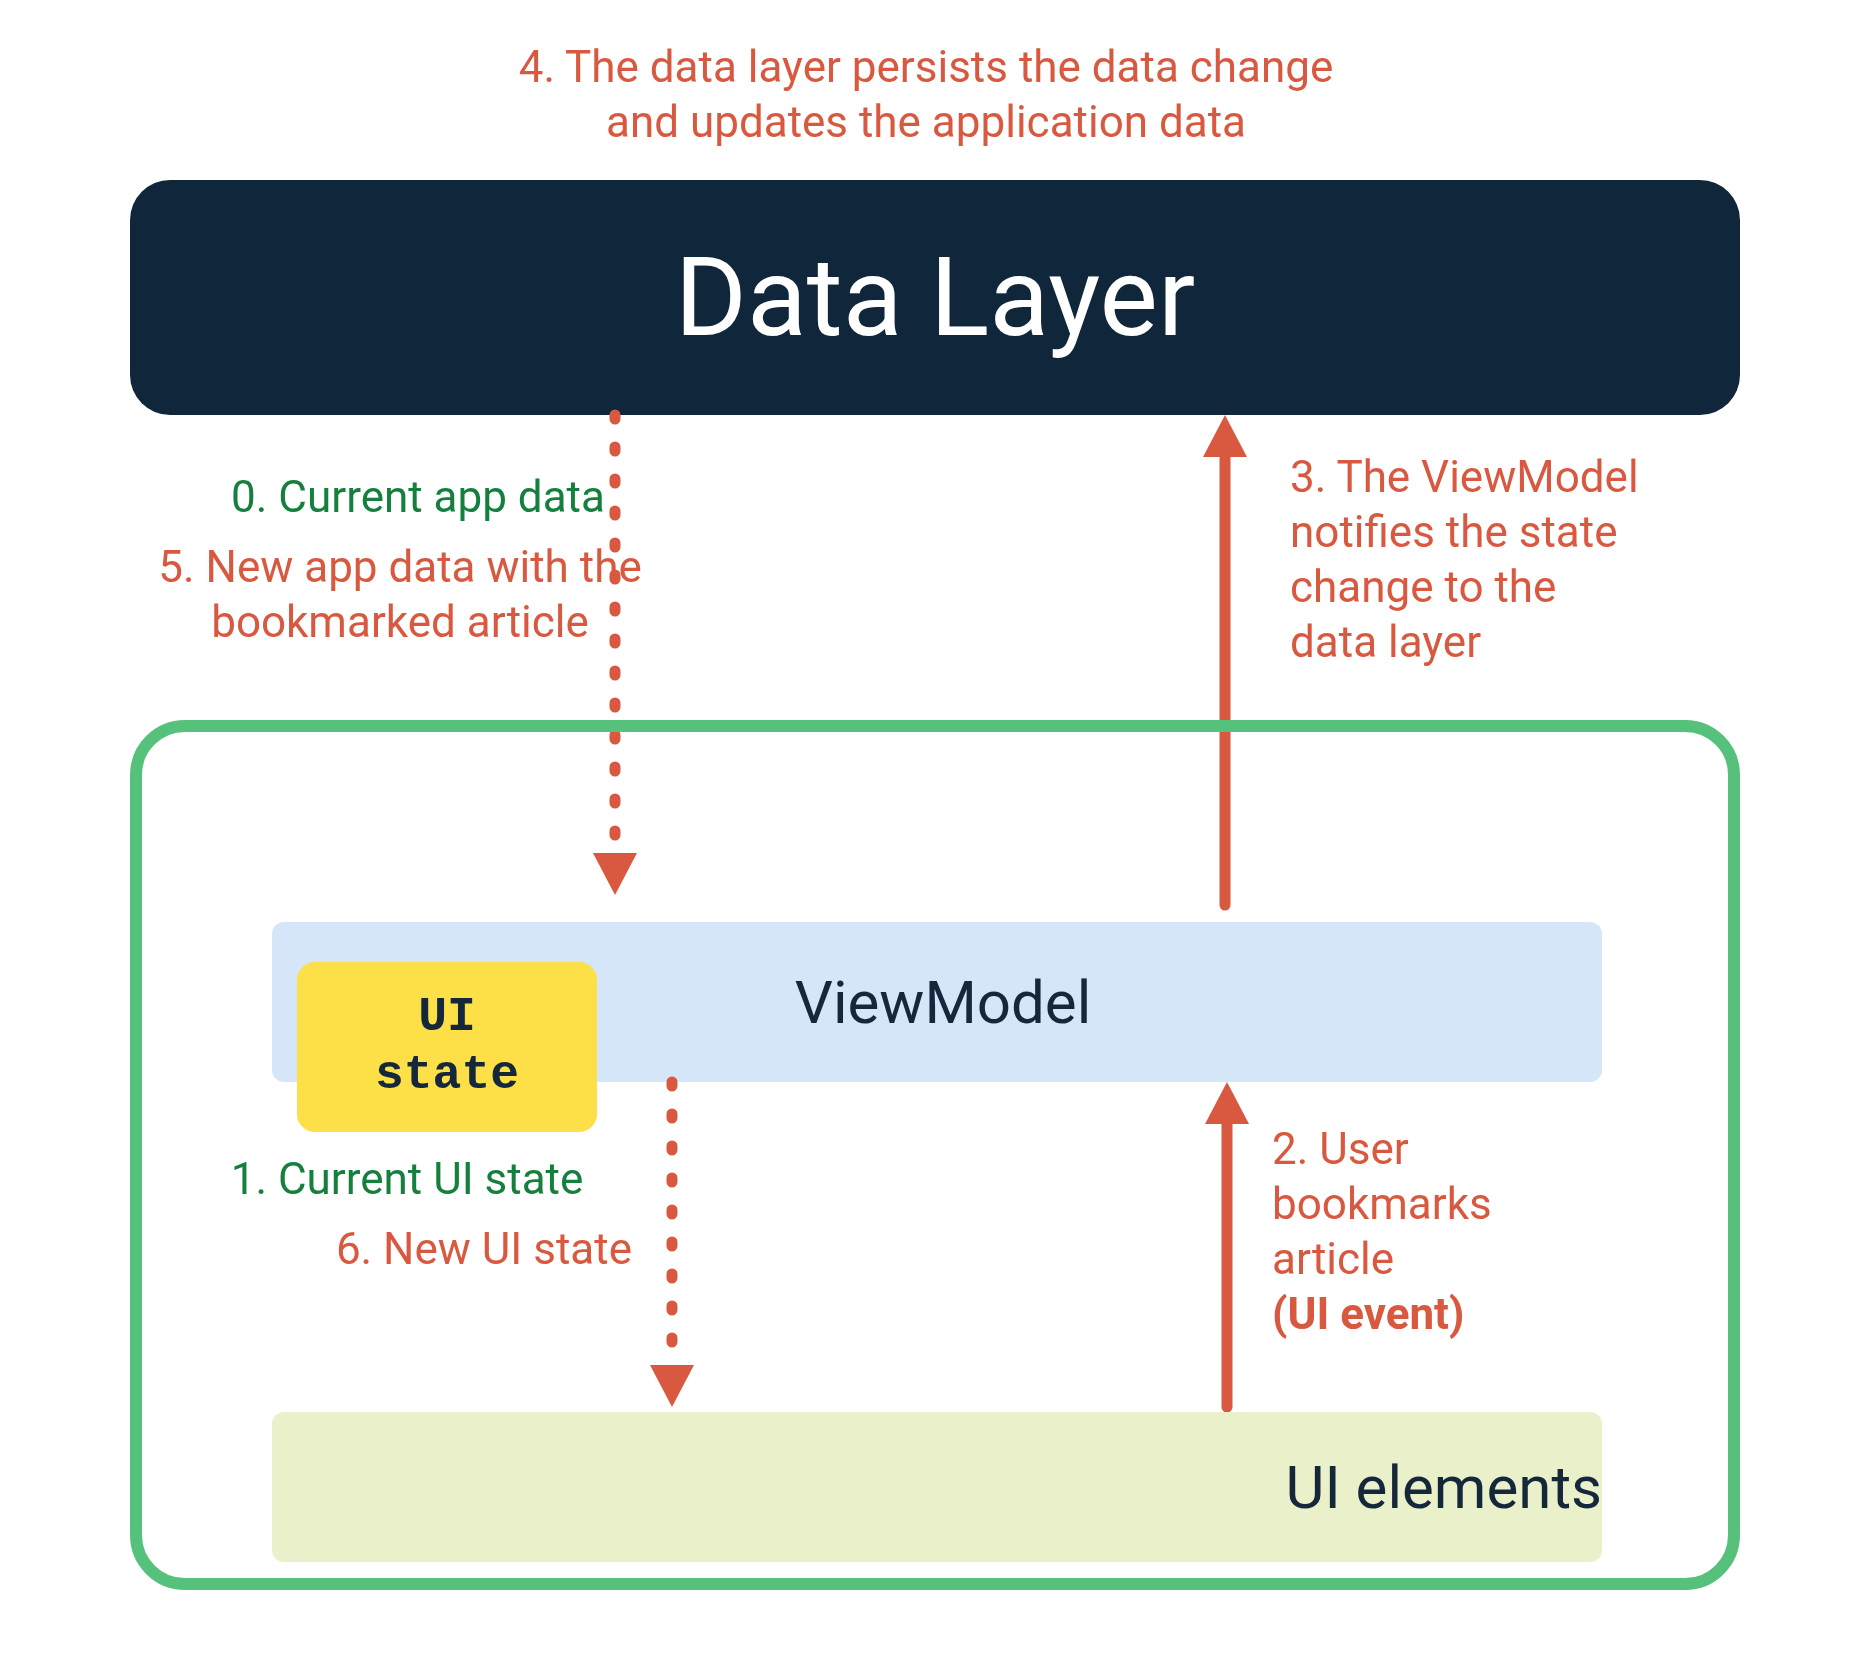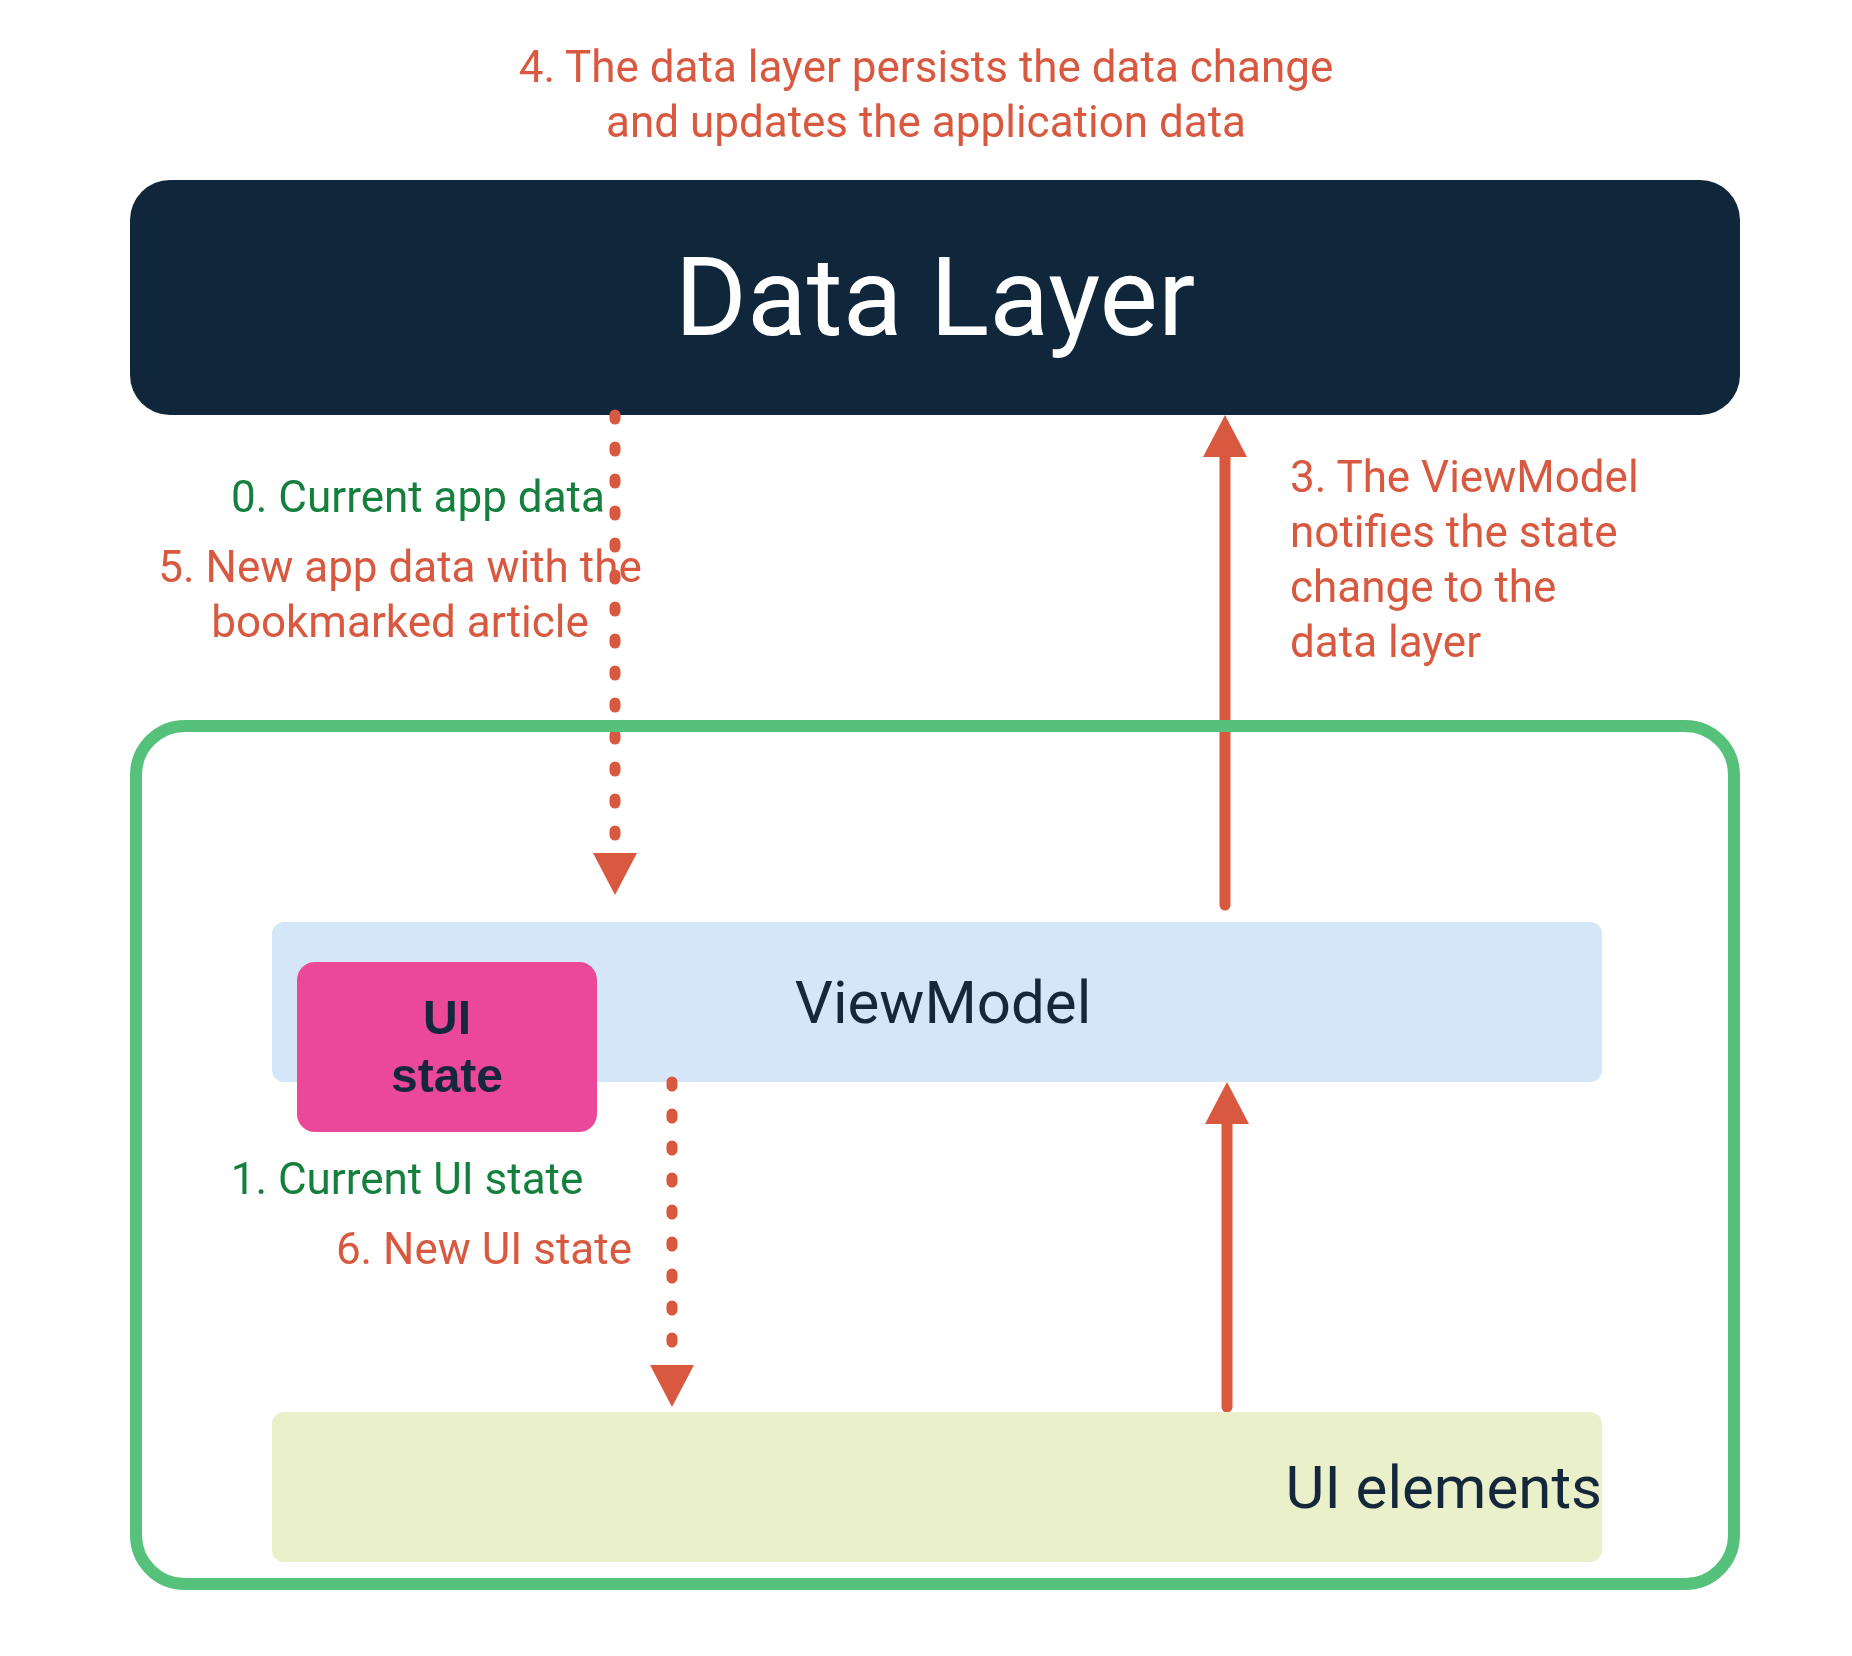--- a/index.html
+++ b/index.html
@@ -67,25 +67,25 @@
     color: #15283b;
     display: flex; align-items: center; justify-content: center;
     font-size: 60px;
     padding-left: 12px;
   }
   
   #ui-state-box {
     position: absolute;
     left: 155px; top: 230px;
     width: 300px; height: 170px;
-    background: #ec4899;
+    background: #fde047;
     border-radius: 18px;
     display: flex; align-items: center; justify-content: center;
     text-align: center;
-    font-family: Liberation Sans, sans-serif;
+    font-family: Liberation Mono, monospace;
     font-size: 48px; font-weight: 700;
     color: #15283b;
     line-height: 1.2;
   }
 
   
   #ann1 {  }
   #ann6 { }
 
   
@@ -136,20 +136,26 @@
     <span>ViewModel</span>
   </div>
 
   <div id="ui-state-box">
     <span>UI<br>state</span>
   </div>
 
   <div id="ann1" class="annotation dark-text" style="left:40px; top:420px; width:450px; text-align:center;">1. Current UI state</div>
   <div id="ann6" class="annotation orange-text" style="left:40px; top:490px; width:450px; text-align:right;">6. New UI state</div>
 
+  <div id="ann2" class="annotation orange-text" style="left:1130px; top:390px; width:380px;">
+    <span>2. User</span><br>
+    <span>bookmarks</span><br>
+    <span>article</span><br>
+    <span style="font-weight:700;">(UI event)</span>
+  </div>
 
   <svg class="arrow" style="left:510px; top:350px; width:40px; height:325px;">
     <line x1="20" y1="0" x2="20" y2="285" stroke="#d8593f" stroke-width="11" stroke-dasharray="4 28" stroke-linecap="round"></line>
     <polygon points="20,325 -2,283 42,283" fill="#d8593f"></polygon>
   </svg>
 
   <svg class="arrow" style="left:1060px; top:350px; width:50px; height:325px;">
     <line x1="25" y1="325" x2="25" y2="40" stroke="#d8593f" stroke-width="11" stroke-linecap="round"></line>
     <polygon points="25,0 3,42 47,42" fill="#d8593f"></polygon>
   </svg>

